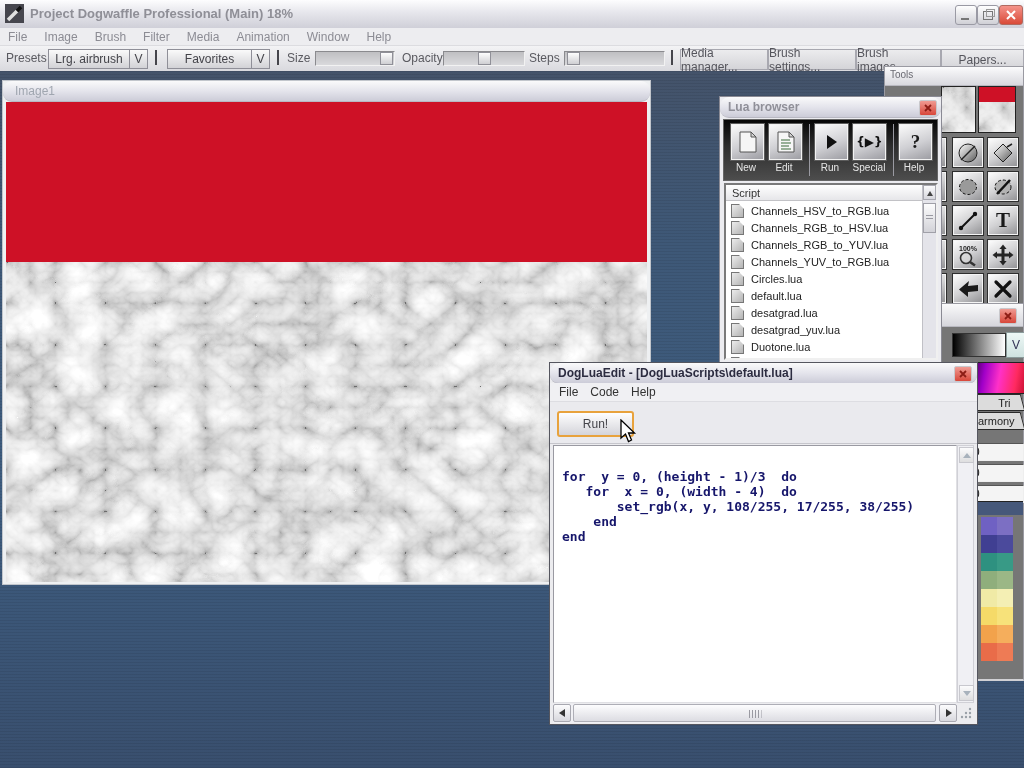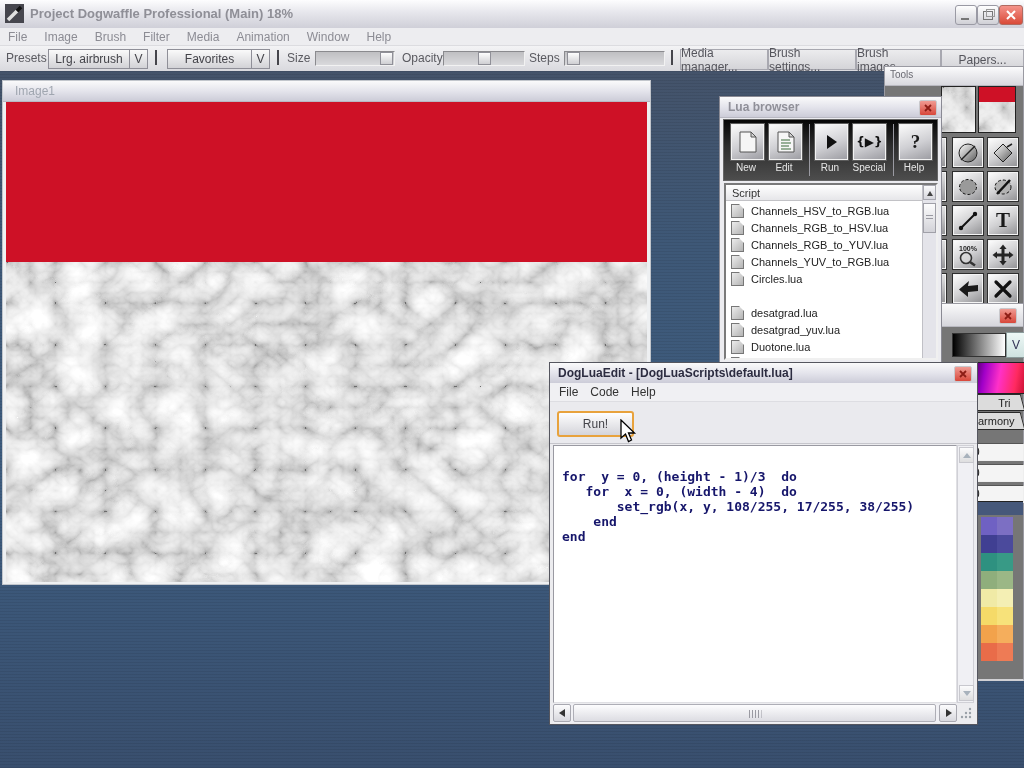--- a/index.html
+++ b/index.html
@@ -42,21 +42,21 @@
   .tb-btn{top:3px;height:19px;border:1px solid #a8a8b0;background:linear-gradient(180deg,#ececee,#d4d4d8);
     font-size:12px;color:#55555c;display:flex;align-items:center;justify-content:center;}
 
   .desktop{left:0;top:71px;width:1024px;height:697px;
     background:linear-gradient(180deg,#44536a 0%,#3e5877 25%,#3d5c7f 60%,#394f6e 100%);}
   .desktop::after{content:"";position:absolute;inset:0;
     background:repeating-linear-gradient(180deg,rgba(0,0,0,0.07) 0 1px,transparent 1px 3px);}
 
   
   .wtitle{background:linear-gradient(180deg,#fafafb 0%,#e2e2ea 55%,#ccccd8 100%);
-    border-bottom:1px solid #b8b8c2;}
+    border-bottom:1px solid #b8b8c2;border-radius:9px;}
   .closebtn{position:absolute;width:16px;height:14px;border:1px solid #c8c8cc;border-radius:2px;
     background:linear-gradient(180deg,#f09a92,#d8473a);}
 
   
   .image-window{left:2px;top:80px;width:649px;height:505px;background:#eef0f2;
     border:1px solid #c2c6cc;box-sizing:border-box;}
   .image-title{position:absolute;left:0;top:0;width:100%;height:20px;}
   .image-title-text{position:absolute;left:12px;top:3px;font-size:12px;color:#a0a6b0;}
   .canvas{position:absolute;left:3px;top:21px;width:641px;height:480px;background:#fff;overflow:hidden;}
   .canvas-red{position:absolute;left:0;top:0;width:641px;height:160px;}
@@ -450,20 +450,24 @@
           <span class="ltext">Channels_RGB_to_HSV.lua</span>
         </div>
       <div class="lrow" style="top:68px">
           <span class="ficon"></span>
           <span class="ltext">Channels_YUV_to_RGB.lua</span>
         </div>
       <div class="lrow" style="top:85px">
           <span class="ficon"></span>
           <span class="ltext">Circles.lua</span>
         </div>
+      <div class="lrow" style="top:102px">
+          <span class="ficon"></span>
+          <span class="ltext">default.lua</span>
+        </div>
       <div class="lrow" style="top:119px">
           <span class="ficon"></span>
           <span class="ltext">desatgrad.lua</span>
         </div>
       <div class="lrow" style="top:153px">
           <span class="ficon"></span>
           <span class="ltext">Duotone.lua</span>
         </div>
       <div class="lrow" style="top:136px">
           <span class="ficon"></span>

